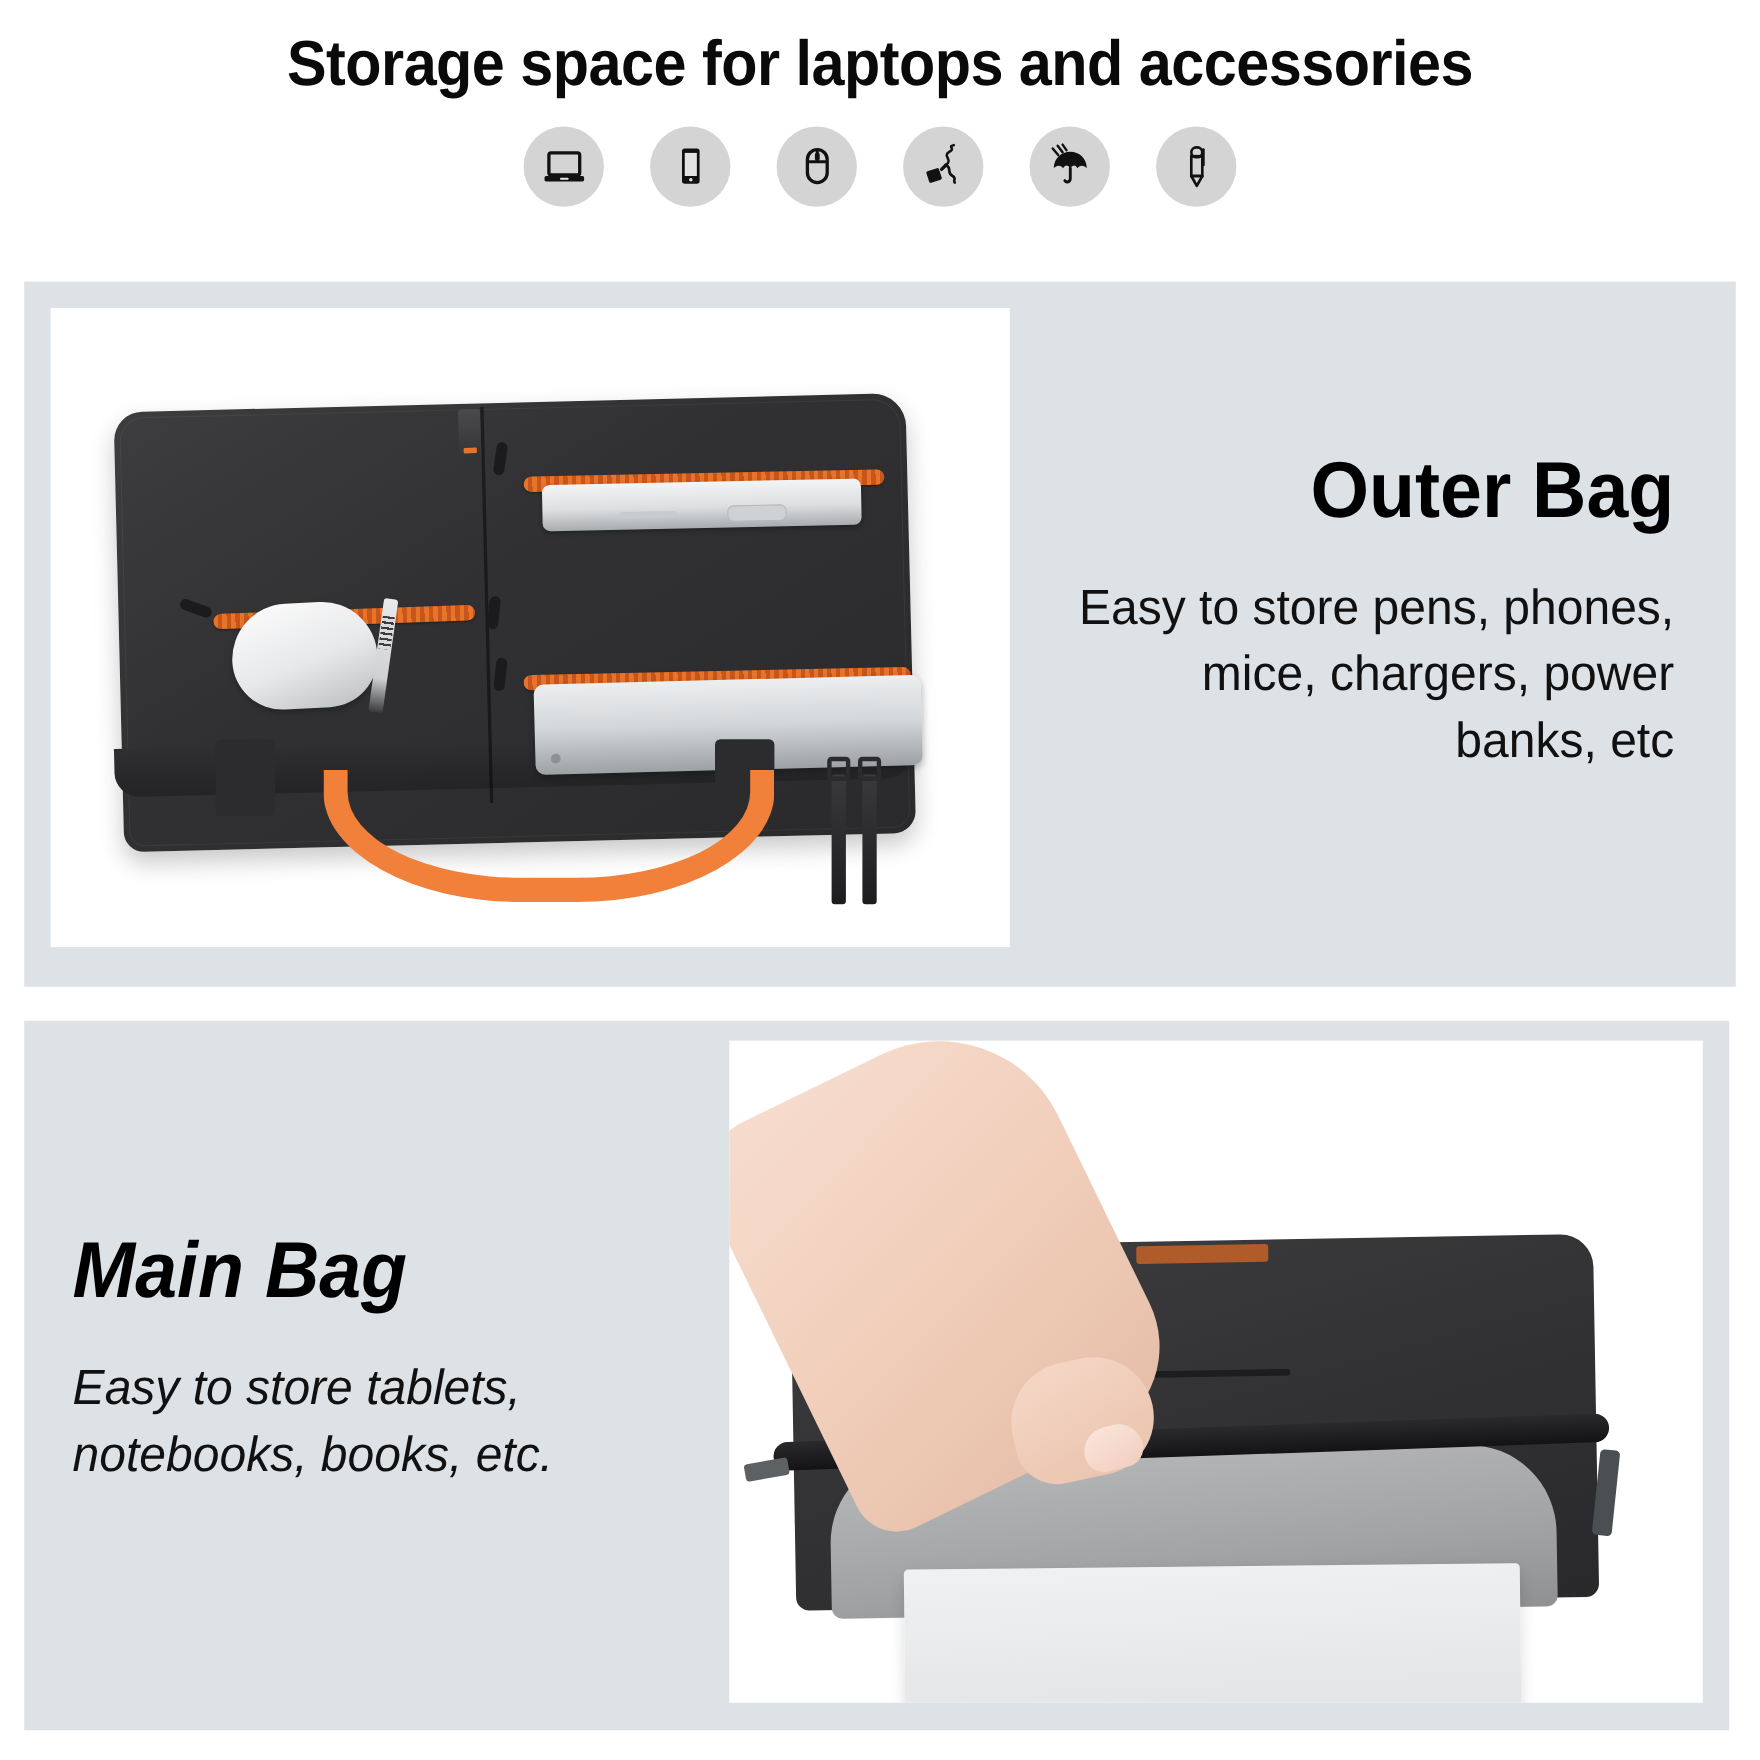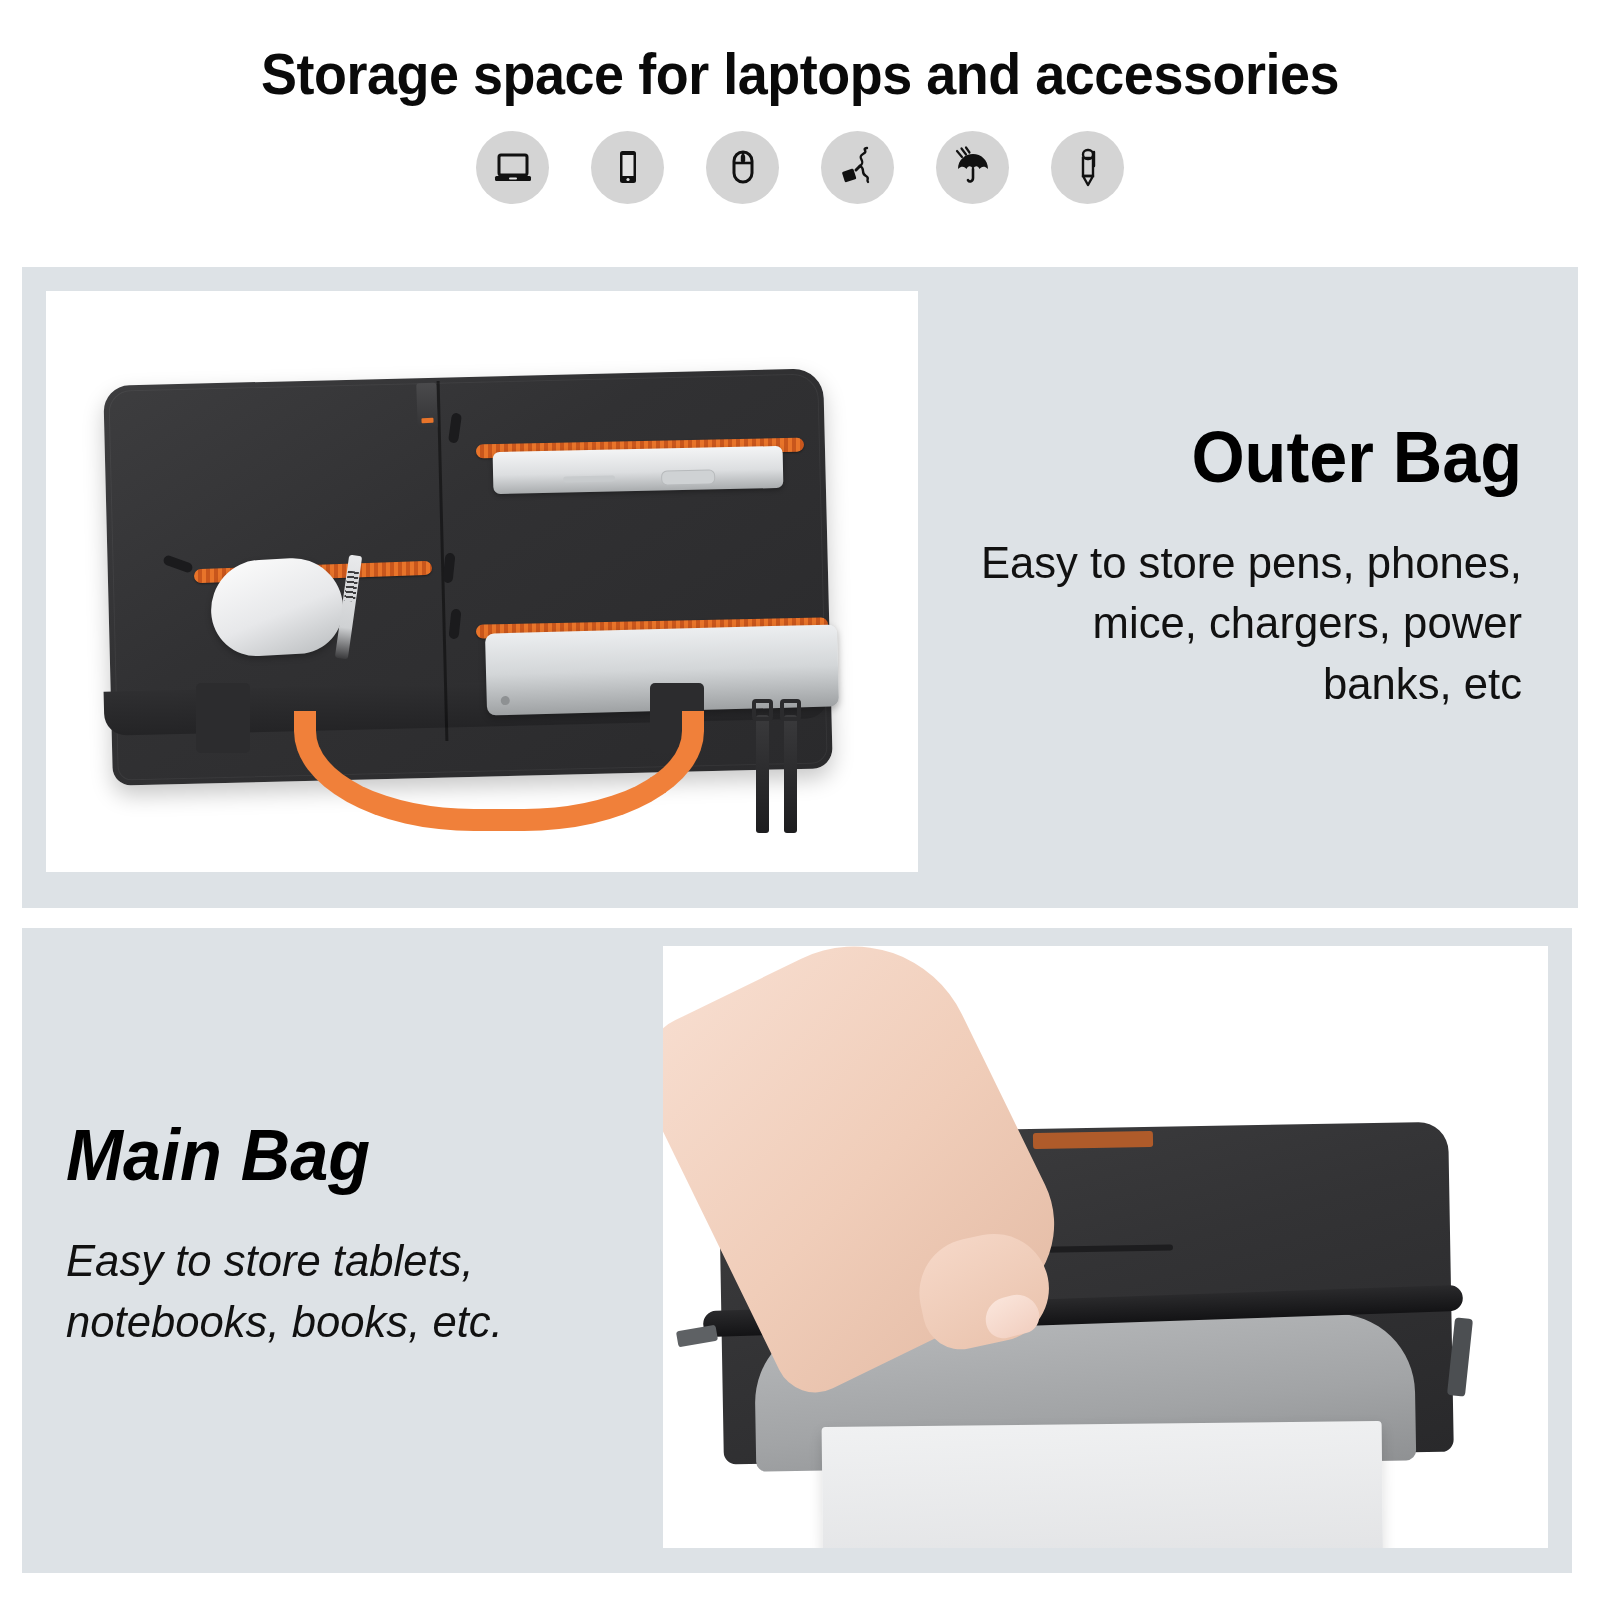--- a/index.html
+++ b/index.html
@@ -7,21 +7,21 @@
     width:1600px;height:1600px;
     background:#ffffff;
     font-family:"Liberation Sans", sans-serif;
     overflow:hidden;
     position:relative;
   }
 
   
   .header{
     width:1600px;
-    padding-top:44px;
+    padding-top:28px;
     text-align:center;
   }
   .header-title{
     font-size:58px;
     font-weight:bold;
     color:#0a0a0a;
     letter-spacing:-0.5px;
     line-height:1.05;
     transform:scaleX(0.93);
   }
@@ -42,21 +42,21 @@
   .icon-badge svg{display:block;}
 
   
   .panel{
     position:absolute;
     background:#dde2e6;
     display:flex;
   }
   .panel-top{
     left:22px;top:256px;
-    width:1556px;height:641px;margin-top:11px;
+    width:1556px;height:641px;
   }
   .panel-bottom{
     left:22px;top:928px;
     width:1550px;height:645px;font-style:italic;
   }
 
   .photo-frame{
     background:#ffffff;
     position:relative;
     overflow:hidden;

